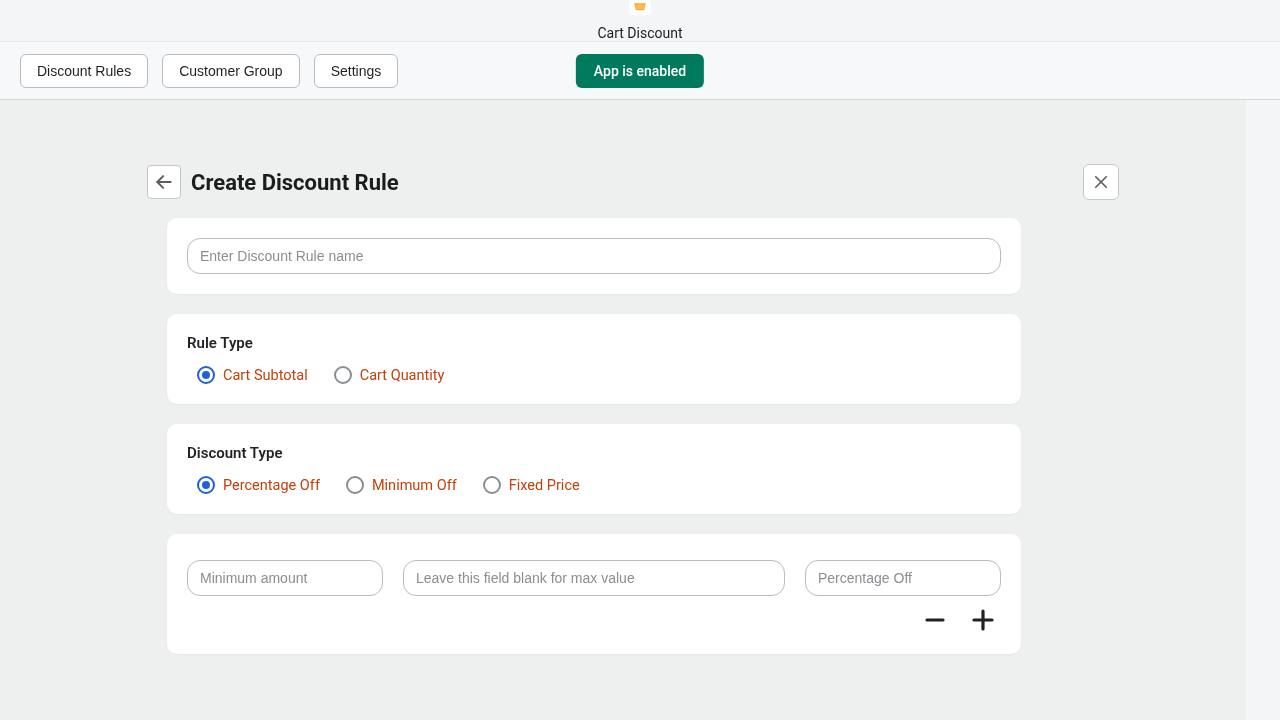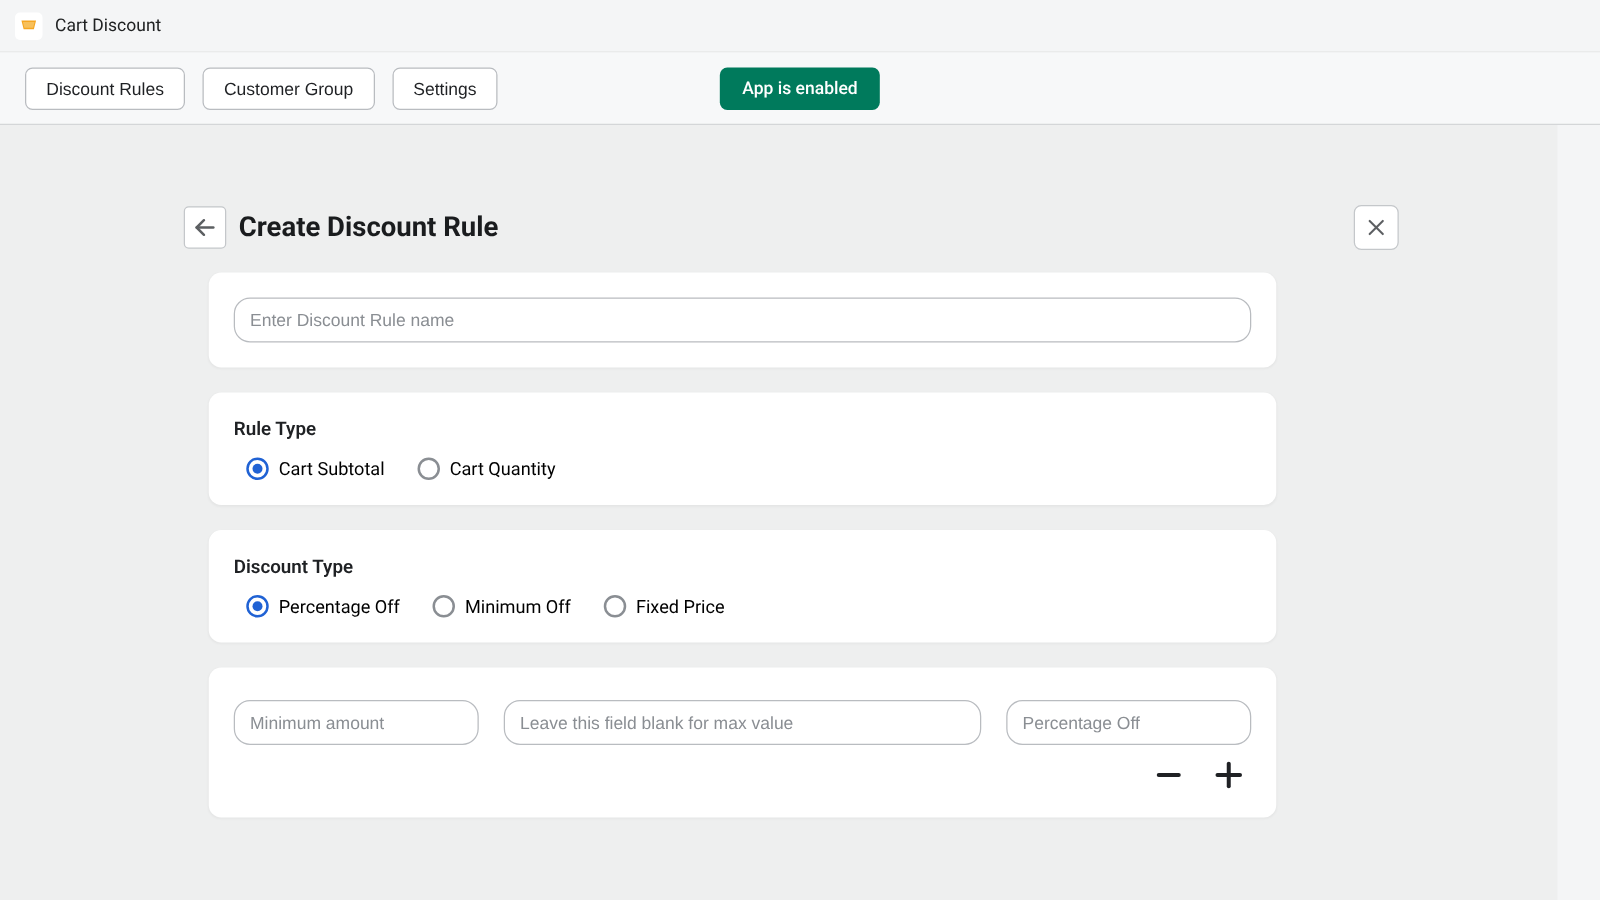--- a/index.html
+++ b/index.html
@@ -13,20 +13,21 @@
     overflow: hidden;
   }
   .topbar {
     height: 42px;
     background: #f4f5f6;
     border-bottom: 1px solid #e6e7e8;
     display: flex;
     align-items: center;
     padding: 0 12px;
     gap: 10px;
+    flex-direction: column;
   }
   .app-icon {
     width: 22px;
     height: 22px;
     background: #fff;
     border-radius: 4px;
     display: flex;
     align-items: center;
     justify-content: center;
   }
@@ -168,21 +169,21 @@
     border-color: #2062d4;
   }
   .radio-inner {
     width: 8px;
     height: 8px;
     border-radius: 50%;
     background: #2062d4;
     display: none;
   }
   .radio-outer.checked .radio-inner { display: block; }
-  .radio-label { font-size: 14.5px; color: #000000; }
+  .radio-label { font-size: 14.5px; color: #c2410c; }
   .tiers-row {
     display: flex;
     gap: 20px;
     margin-top: 6px;
   }
   .tiers-row .text-input { height: 36px; }
   .tier-min { width: 196px; }
   .tier-max { flex: 1; }
   .tier-val { width: 196px; }
   .tier-actions {

